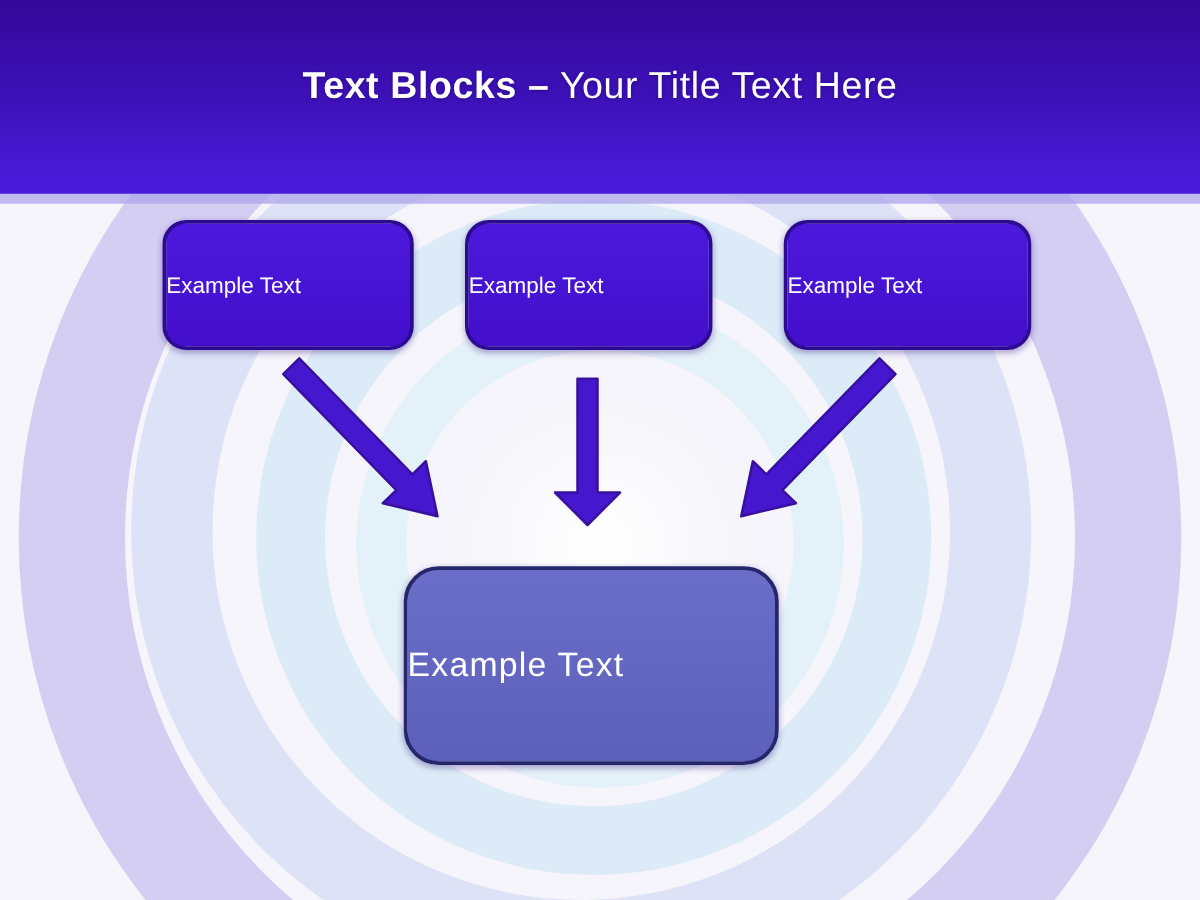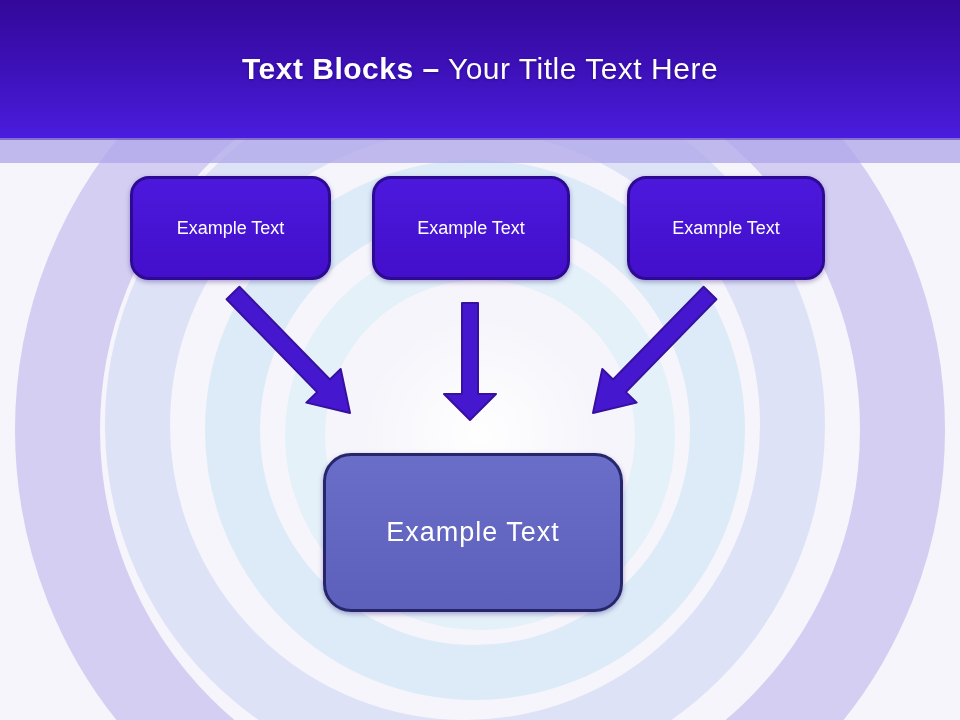--- a/index.html
+++ b/index.html
@@ -15,21 +15,21 @@
   .ring2 { left:105px; top:65px;   width:720px; height:720px; border:65px solid rgba(188,199,241,0.55); }
   .ring3 { left:205px; top:160px;  width:540px; height:540px; border:55px solid rgba(183,220,241,0.55); }
   .ring4 { left:285px; top:240px;  width:390px; height:390px; border:40px solid rgba(208,234,246,0.65); }
   .bg-glow {
     position:absolute; inset:0;
     background:radial-gradient(circle 170px at 480px 435px, rgba(255,255,255,0.95), rgba(255,255,255,0) 70%),
                linear-gradient(rgba(255,255,255,0.22), rgba(255,255,255,0.22));
   }
   
   .titlebar {
-    position:absolute; left:0; top:0; width:960px; height:138px; z-index:3;
+    position:absolute; left:0; top:0; width:960px; height:155px; z-index:3;
     background:linear-gradient(#33089a 0%, #3c10b5 45%, #4a1cde 100%);
   }
   .title {
     position:absolute; left:0; right:0; top:52px; text-align:center;
     color:#ffffff; font-size:30px; line-height:34px;
     text-shadow:0 1px 3px rgba(20,0,80,0.45);
     letter-spacing:0.5px;
   }
   .title .bold { font-weight:700; }
   .title .regular { font-weight:400; }
@@ -37,21 +37,21 @@
     position:absolute; left:0; top:138px; width:960px; height:25px; z-index:2;
     background:rgba(176,168,234,0.78);
     border-top:2px solid rgba(84,52,180,0.55);
     box-sizing:border-box;
   }
   
   .block {
     position:absolute; z-index:4; box-sizing:border-box;
     background:linear-gradient(#4c18dc, #430fcb);
     border:3px solid #2c0b92; border-radius:19px;
-    color:#ffffff; display:flex; align-items:center; justify-content:center;
+    color:#ffffff; display:flex; align-items:center; justify-content:flex-start;
     box-shadow:0 2px 5px rgba(40,10,120,0.35);
   }
   .block-small { width:201px; height:104px; top:176px; font-size:18px; }
   .block-1 { left:130px; }
   .block-2 { left:372px; width:198px; }
   .block-3 { left:627px; width:198px; }
   .block-center {
     left:323px; top:453px; width:300px; height:159px;
     background:linear-gradient(#6b6ec8, #5d60bb);
     border:3px solid #26266b; border-radius:28px;

